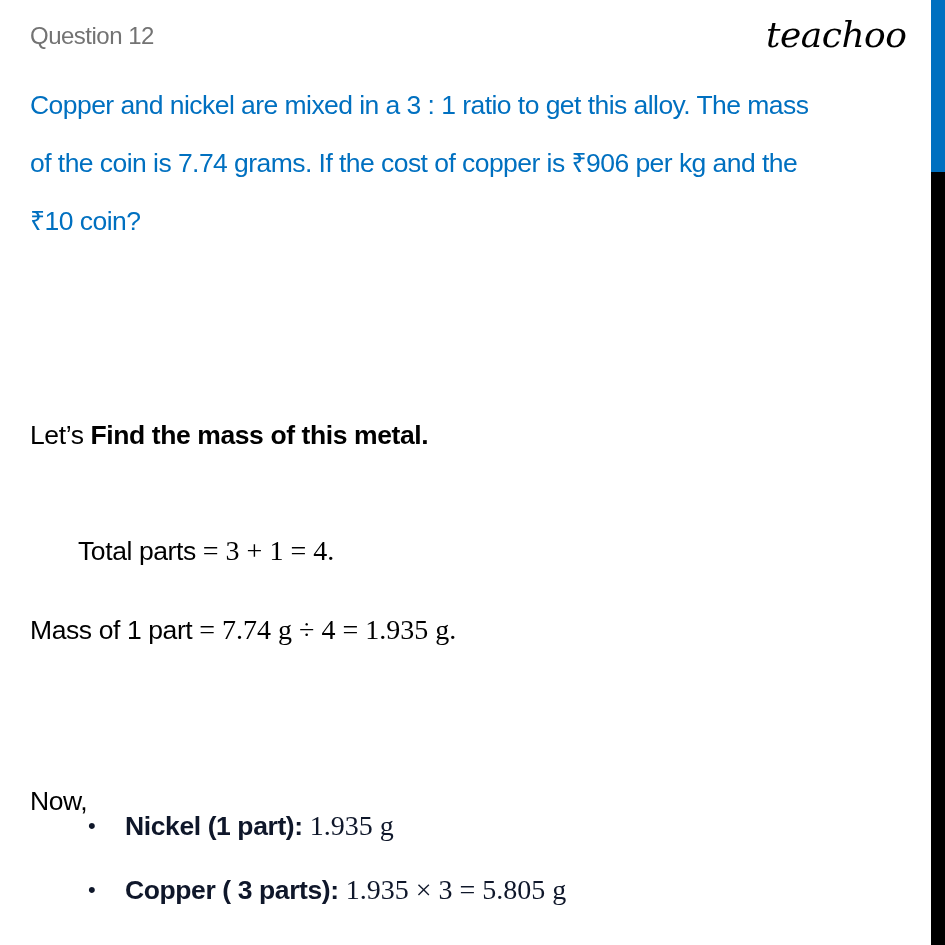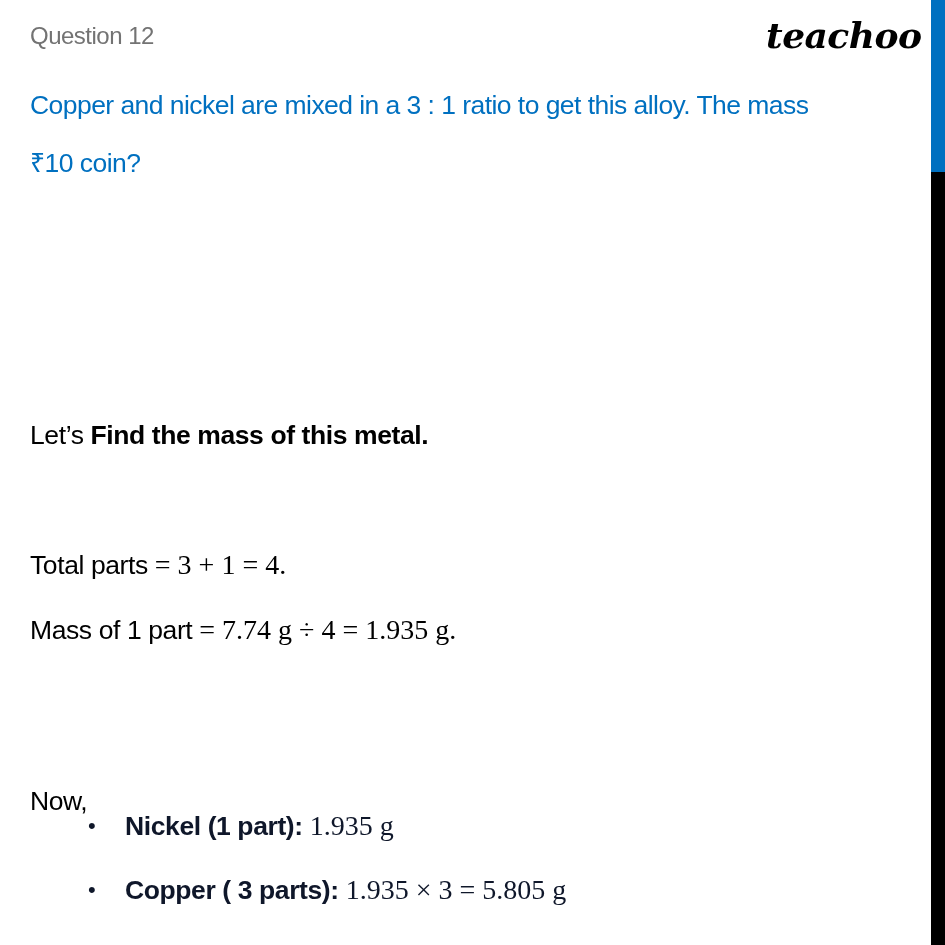--- a/index.html
+++ b/index.html
@@ -39,21 +39,21 @@
       color: #737373;
       letter-spacing: -0.5px;
       white-space: nowrap;
     }
     .logo {
       position: absolute;
       left: 766px;
       top: 14px;
       font-family: "DejaVu Serif", serif;
       font-style: italic;
-      font-weight: bold;
+      font-weight: normal;
       font-size: 36px;
       color: #000000;
       letter-spacing: -0.5px;
       white-space: nowrap;
     }
     .question-text {
       position: absolute;
       left: 30px;
       top: 76px;
       width: 895px;
@@ -99,28 +99,29 @@
 <body>
 
 <div class="side-bar-blue"></div>
 <div class="side-bar-black"></div>
 
 <div class="q-title">Question 12</div>
 <div class="logo">teachoo</div>
 
 <div class="question-text">
   <span class="question-line">Copper and nickel are mixed in a 3 : 1 ratio to get this alloy. The mass</span>
+  <span class="question-line">of the coin is 7.74 grams. If the cost of copper is ₹906 per kg and the</span>
   <span class="question-line">₹10 coin?</span>
 </div>
 
 <div class="line" style="top:420px;">
   <span>Let’s </span><span class="bold">Find the mass of this metal.</span>
 </div>
 
-<div class="line" style="top:549px;">
+<div class="line" style="top:535px;margin-left:48px;">
   <span>Total parts </span><span class="math">= 3 + 1 = 4.</span>
 </div>
 
 <div class="line" style="top:614px;">
   <span>Mass of 1 part </span><span class="math">= 7.74 g ÷ 4 = 1.935 g.</span>
 </div>
 
 <div class="line" style="top:745px;margin-top:41px;">Now,</div>
 
 <div class="bullet-row" style="top:810px;">

